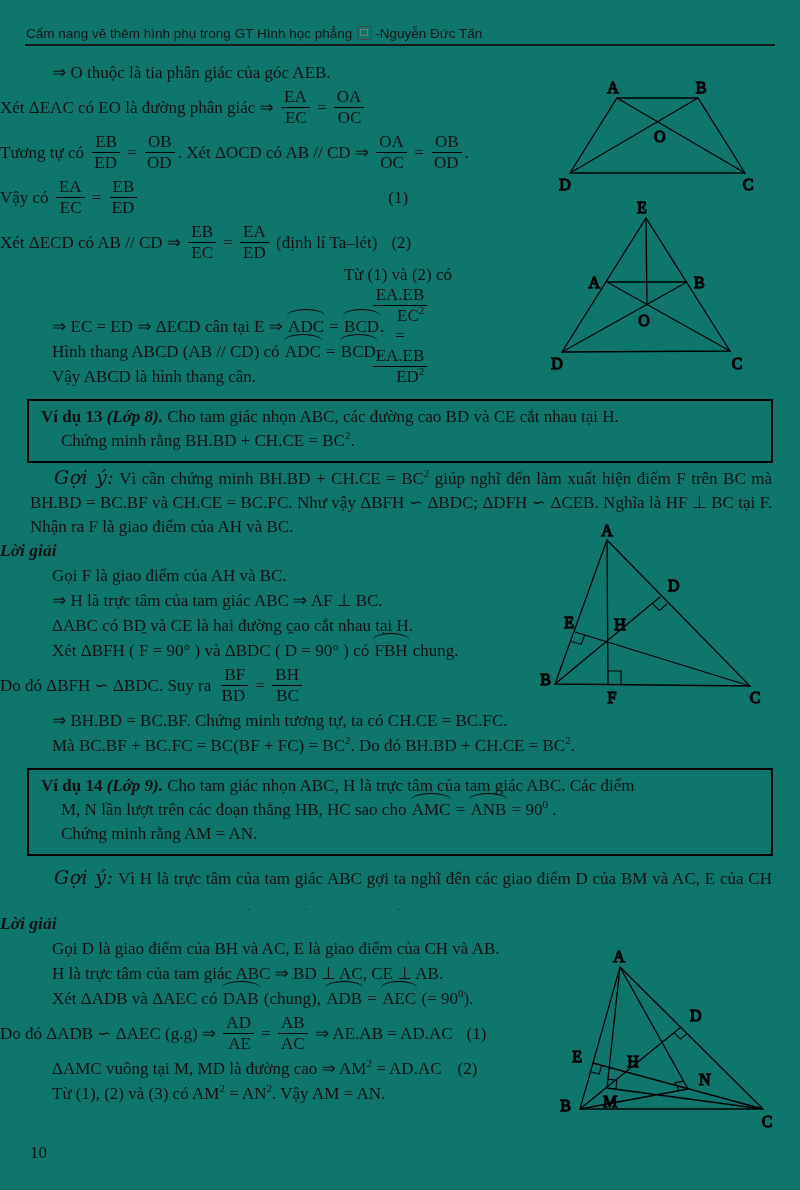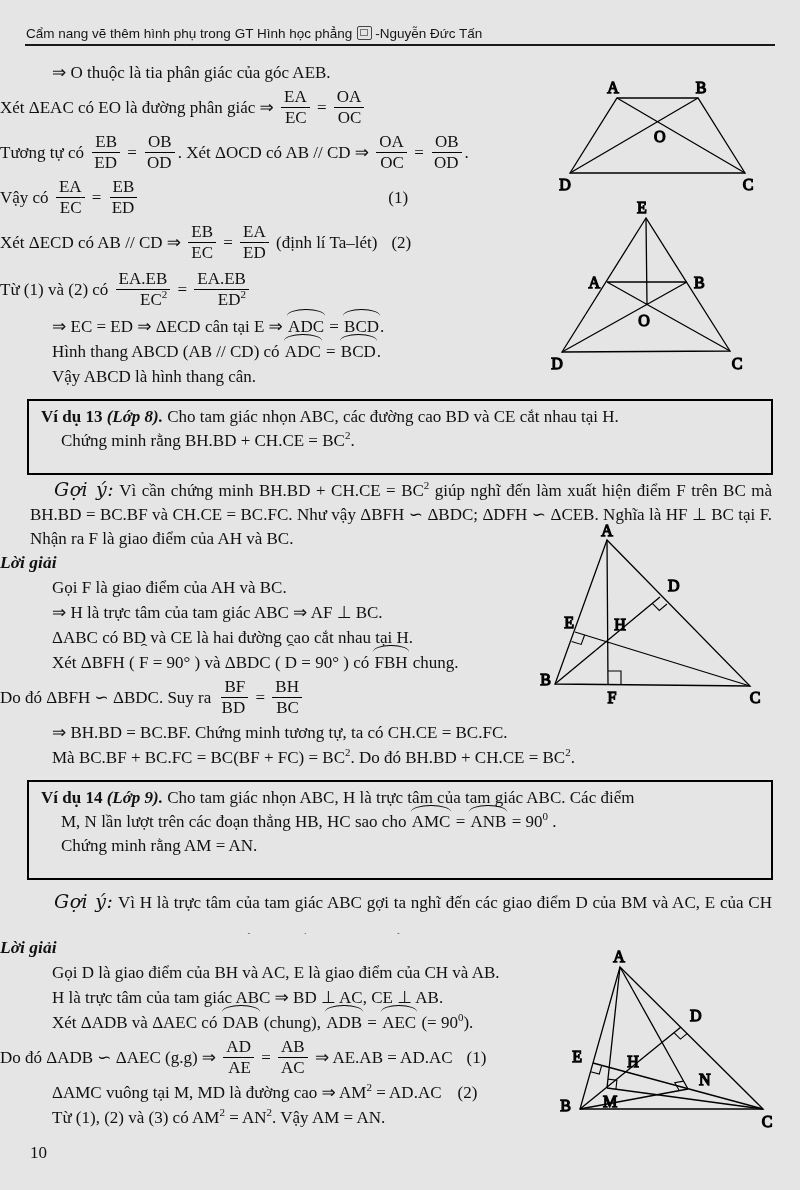--- a/index.html
+++ b/index.html
@@ -1,50 +1,50 @@
 <!DOCTYPE html>
 <html><head>
 <meta charset="utf-8">
 <style>
   html,body{margin:0;padding:0;background:#fff;}
-  #page{position:relative;width:800px;height:1190px;background:#e5e5e5;overflow:hidden;
+  #page{position:relative;width:800px;height:1190px;background:#0f766e;overflow:hidden;
         font-family:"Liberation Serif",serif;color:#111;}
   
   .hdr{position:absolute;left:26px;top:26px;width:748px;height:17px;
        font-family:"Liberation Sans",sans-serif;font-size:13.5px;color:#151515;white-space:nowrap;}
   .hdr .ic{display:inline-block;width:13px;height:12px;border:1px solid #444;border-radius:2px;
            vertical-align:-2px;margin:0 3px 0 5px;position:relative;}
   .hdr .ic:after{content:"";position:absolute;left:2px;top:2px;width:6px;height:5px;border:1px solid #777;}
   .hdr-rule{position:absolute;left:25px;top:44px;width:750px;border-top:2px solid #1a1a1a;}
   
   #content{position:absolute;left:0;top:60px;width:800px;font-size:17px;}
   .line{margin-left:52px;height:25px;line-height:25px;white-space:nowrap;}
   .fline{height:45px;display:flex;align-items:center;white-space:nowrap;}
-  .fline.tl{height:49px;}
+  .fline.tl{height:49px;flex-direction:column;}
   .fline > span{white-space:pre;}
   .center{text-align:left;height:26px;line-height:26px;font-size:17.5px;}
   .para{margin:2px 28px 0 30px;text-indent:24px;text-align:justify;line-height:24px;overflow:hidden;}
   .para.h72{height:72px;}
   .para.h52{height:52px;line-height:38px;}
   .b{font-weight:bold;}
   .bi{font-weight:bold;font-style:italic;}
   .scr{font-style:italic;font-family:"DejaVu Serif",serif;font-size:19px;letter-spacing:0.5px;}
   .sup{vertical-align:super;font-size:11px;line-height:0;}
   .sp{display:inline-block;}
   .frac{display:inline-flex;flex-direction:column;align-items:flex-end;vertical-align:middle;
         margin:0 3px;line-height:normal;}
   .frac .num{border-bottom:1.4px solid #000;padding:0 3px;line-height:20px;height:20px;}
   .frac .den{padding:0 3px;line-height:20px;height:20px;}
   .arc{display:inline-block;position:relative;padding:0 1px;}
   .arc .bow{position:absolute;left:0;right:0;top:-5px;height:6px;
             border-top:1.4px solid #000;border-radius:50% 50% 0 0 / 100% 100% 0 0;}
   .hat{display:inline-block;position:relative;}
   .hat .mark{position:absolute;top:-8px;left:50%;transform:translateX(-50%) scaleX(1.6);
              font-size:13px;line-height:1;}
-  .vd-box{border:2px solid #000;margin:10px 27px 0 27px;padding:4px 8px 20px 8px;}
+  .vd-box{border:2px solid #000;margin:10px 27px 0 27px;padding:4px 8px 8px 8px;}
   .box-line{line-height:24px;white-space:nowrap;}
   .box-line.bl1{padding-left:4px;}
   .box-line.bl2{padding-left:24px;}
   .pagenum{position:absolute;left:30px;top:1143px;font-size:17px;}
   
   #figs{position:absolute;left:0;top:0;width:800px;height:1190px;pointer-events:none;}
   #figs text{font-family:"Liberation Serif",serif;font-size:16px;fill:#000;}
 </style>
 </head>
 <body>

